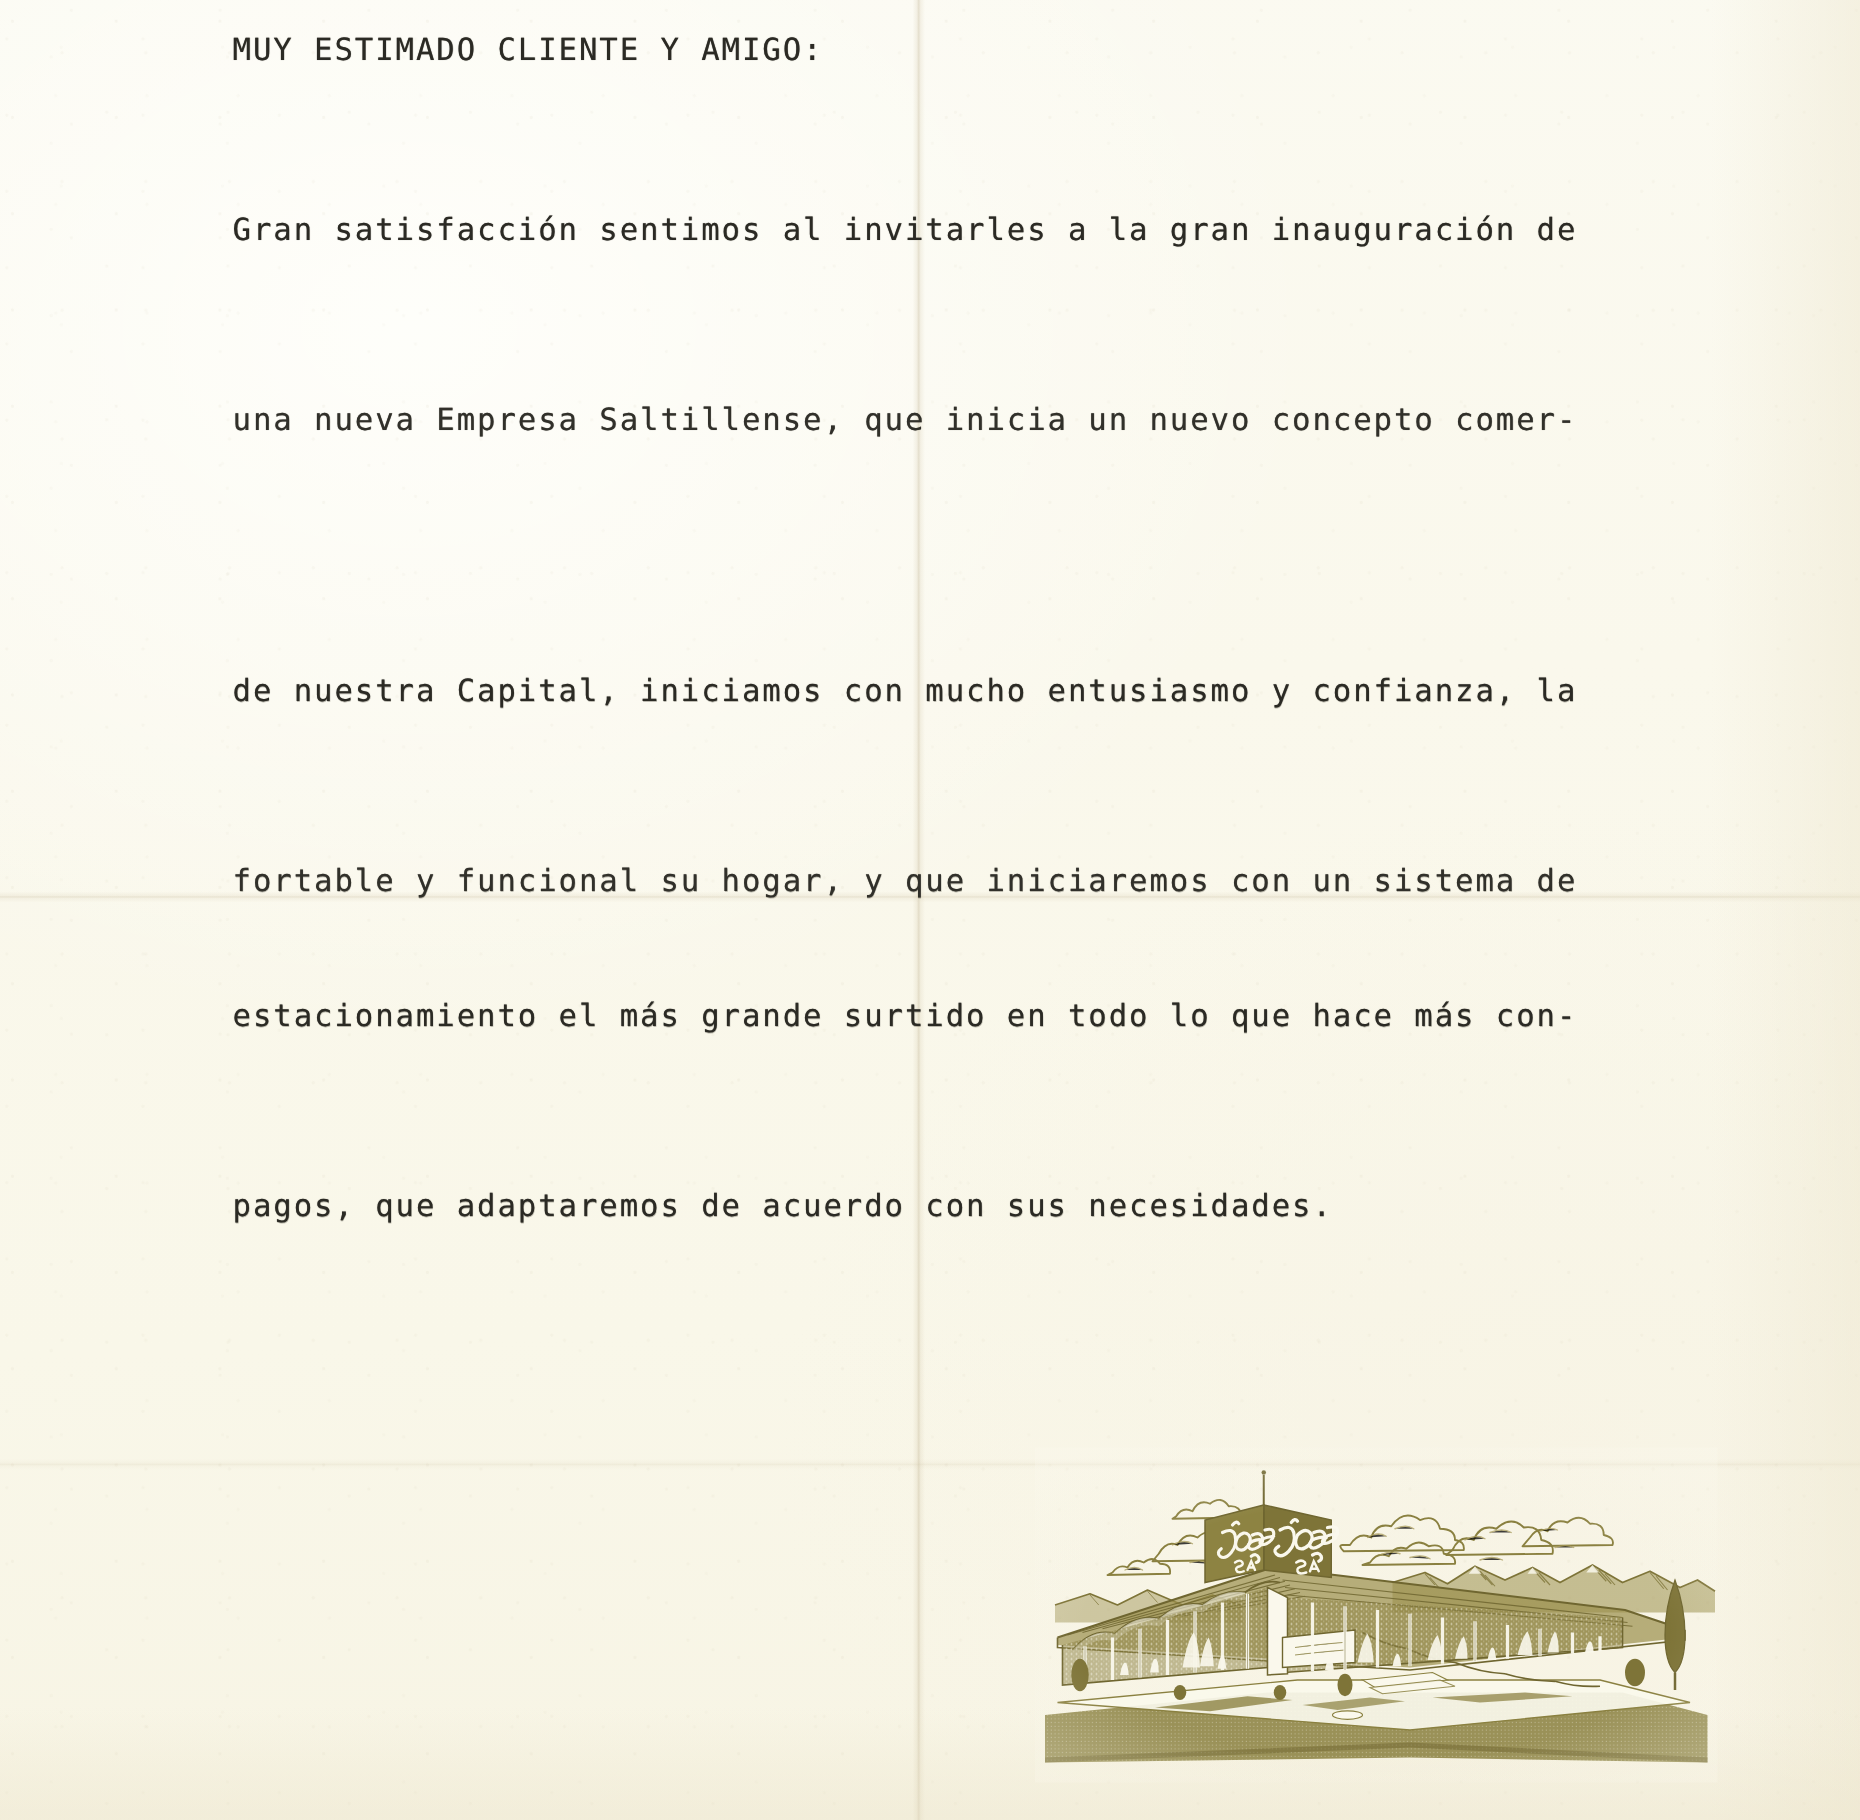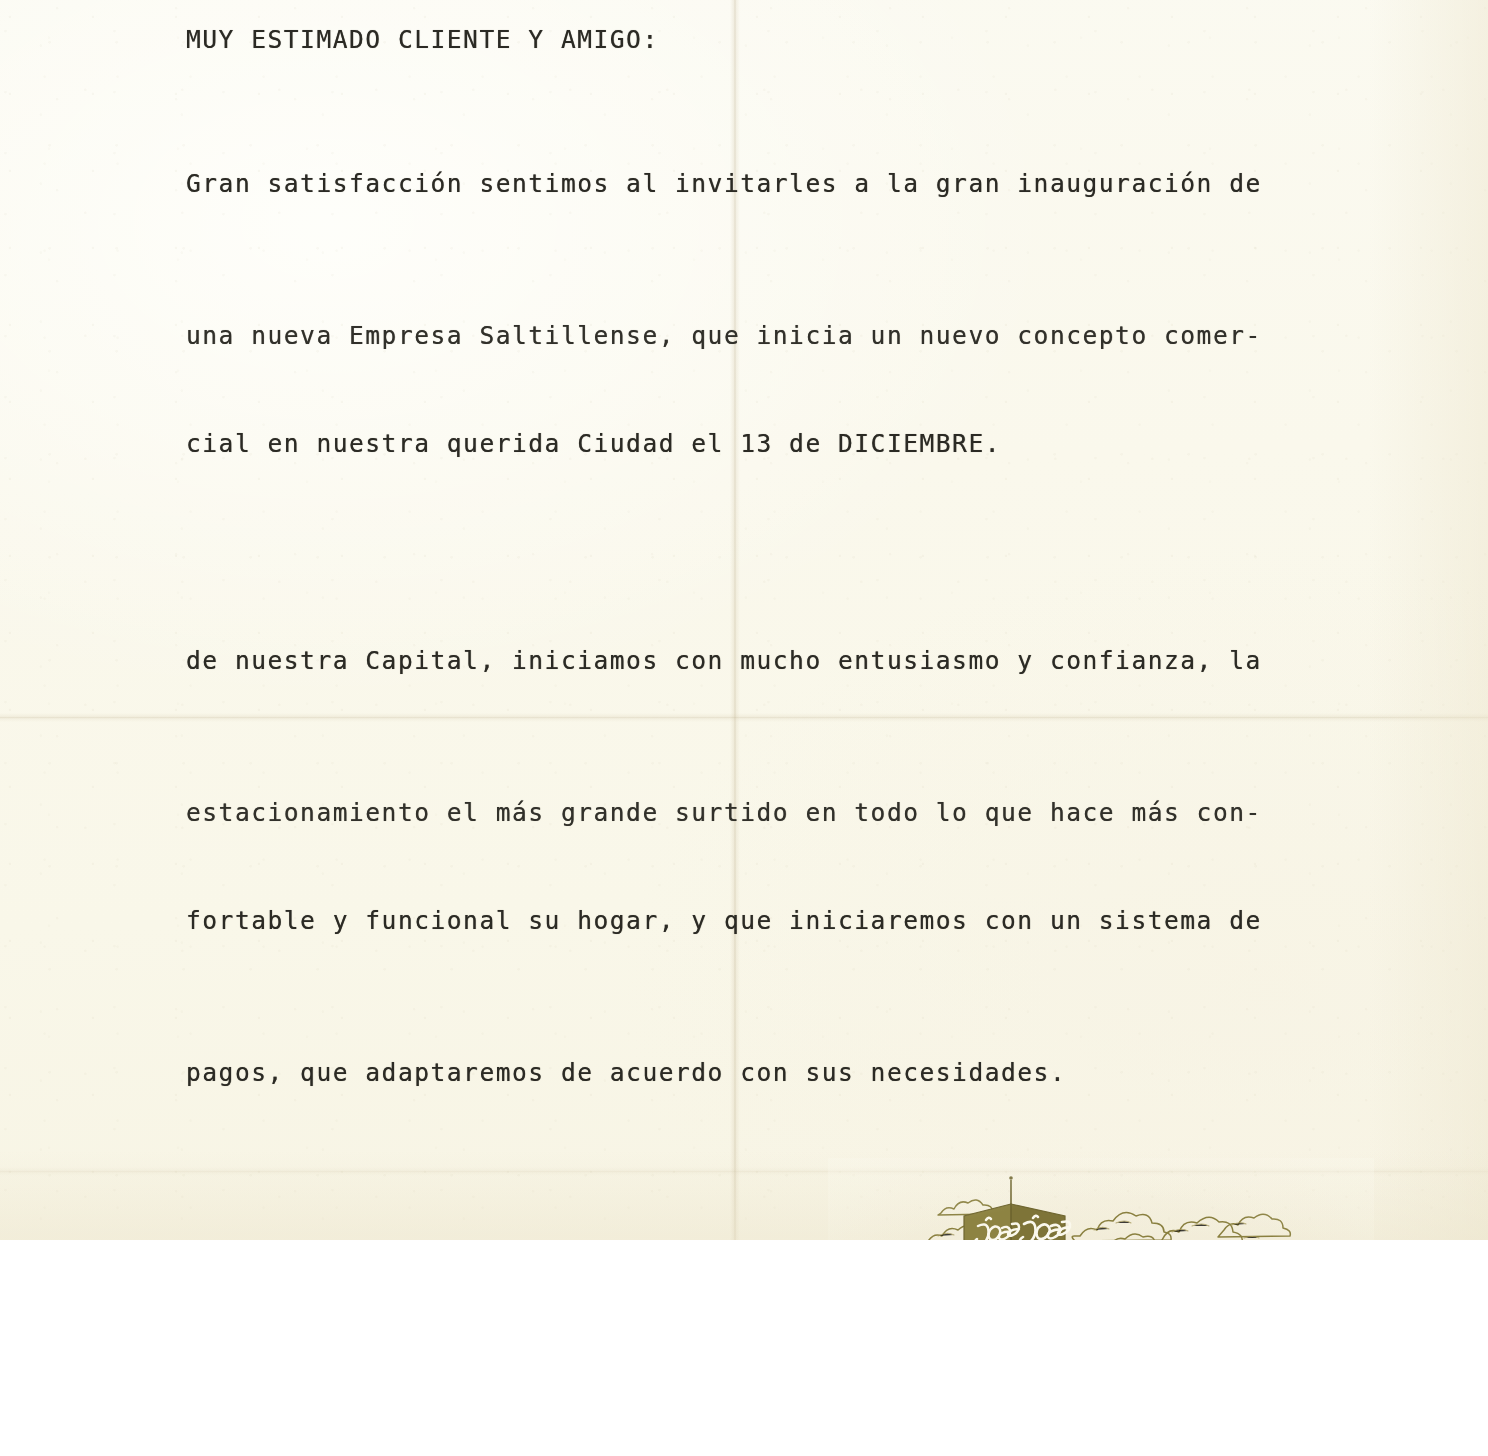--- a/index.html
+++ b/index.html
@@ -9,21 +9,21 @@
     background: #ffffff;
   }
   body {
     font-family: "DejaVu Sans Mono", "Liberation Mono", monospace;
   }
 
   
   #letter-page {
     position: relative;
     width: 1488px;
-    height: 1240px;
+    height: 1456px;
     overflow: hidden;
     background:
       radial-gradient(ellipse 70% 55% at 22% 18%, rgba(255,255,252,0.85) 0%, rgba(255,255,252,0) 70%),
       radial-gradient(ellipse 60% 50% at 85% 80%, rgba(247,243,228,0.75) 0%, rgba(247,243,228,0) 72%),
       linear-gradient(178deg, #fbfaf1 0%, #faf8ec 38%, #f9f7e9 72%, #f7f4e4 100%);
   }
 
   
   .paper-grain {
     position: absolute;
@@ -145,27 +145,26 @@
   <div class="edge-shade-r"></div>
   <div class="edge-shade-b"></div>
 
   <div id="typed-body">
 
     <div class="typed salutation">MUY ESTIMADO CLIENTE Y AMIGO:</div>
 
     <div class="typed para">
       <span class="line">Gran satisfacción sentimos al invitarles a la gran inauguración de</span>
       <span class="line">una nueva Empresa Saltillense, que inicia un nuevo concepto comer-</span>
-      <span class="line">cial en nuestra querida Ciudad el 13 de DICIEMBRE.</span>
     </div>
 
     <div class="typed para">
       <span class="line">de nuestra Capital, iniciamos con mucho entusiasmo y confianza, la</span>
+      <span class="line">fortable y funcional su hogar, y que iniciaremos con un sistema de</span>
       <span class="line">estacionamiento el más grande surtido en todo lo que hace más con-</span>
-      <span class="line">fortable y funcional su hogar, y que iniciaremos con un sistema de</span>
       <span class="line">pagos, que adaptaremos de acuerdo con sus necesidades.</span>
     </div>
 
     <div class="typed para">
       
       
       
       
       
     </div>

